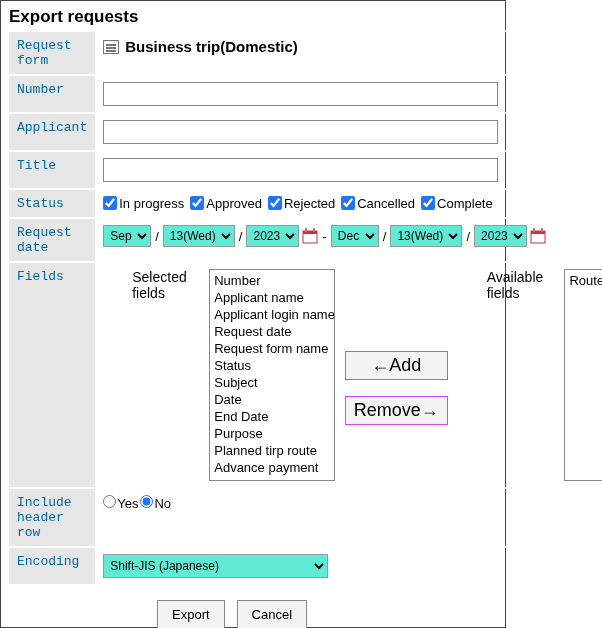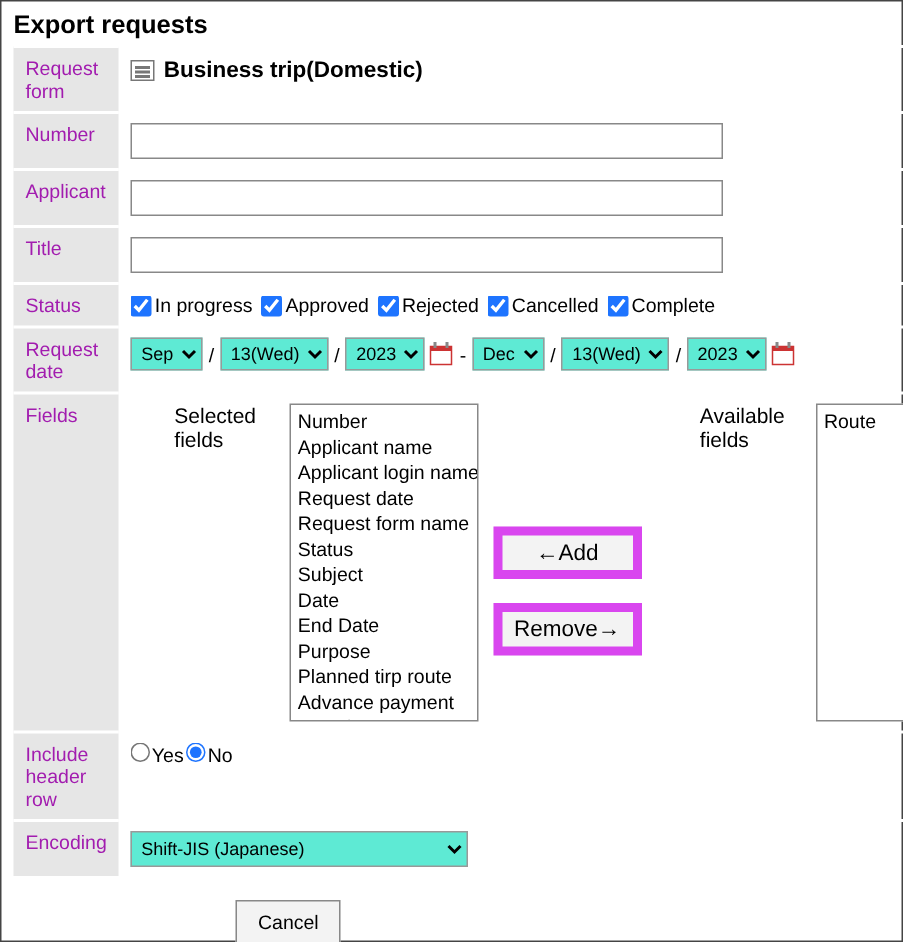--- a/index.html
+++ b/index.html
@@ -4,21 +4,21 @@
 <style>
   * { box-sizing: border-box; }
   body {
     margin: 0;
     font-family: Arial, Helvetica, sans-serif;
     font-size: 13px;
     color: #000;
     background: #fff;
   }
   .container {
-    width: 602px;
+    width: 506px;
     height: 628px;
     border: 1px solid #444;
     padding: 6px 8px 8px;
   }
   h2.page-title {
     margin: 0 0 3px 0;
     font-size: 17px;
     font-weight: bold;
   }
   table.form {
@@ -26,21 +26,22 @@
     width: 100%;
   }
   table.form > tbody > tr > td {
     border-top: 2px solid #fff;
     vertical-align: top;
     padding: 6px 8px;
   }
   table.form > tbody > tr > td.label {
     width: 130px;
     background: #e6e6e6;
-    color: #a21caf;
+    color: #0369a1;
+    font-family: Liberation Mono, monospace;
   }
   .form-name {
     font-weight: bold;
     font-size: 15px;
     display: flex;
     align-items: center;
     gap: 6px;
   }
   .form-icon {
     display: inline-block;
@@ -57,21 +58,21 @@
     box-shadow: 0 3px 0 #777, 0 6px 0 #777;
   }
   input.text {
     width: 395px;
     height: 24px;
     border: 1px solid #888;
     padding: 2px 4px;
     font-size: 13px;
   }
   .checks { display: flex; flex-wrap: wrap; gap: 2px 2px; align-items: center; }
-  .checks label { display: inline-flex; align-items: flex-end; margin-right: 4px; }
+  .checks label { display: inline-flex; align-items: flex-start; margin-right: 4px; }
   .checks input[type="checkbox"] {
     accent-color: #1e74ff;
     width: 14px; height: 14px;
     margin: 0 2px 0 0;
   }
   .date-row { display: flex; align-items: center; gap: 3px; flex-wrap: nowrap; }
   select {
     border: 1px solid #999;
     background: #5eead4;
     height: 22px;
@@ -105,24 +106,24 @@
   }
   .avail-listbox { width: 130px; }
   .btn-col {
     display: flex;
     flex-direction: column;
     justify-content: flex-start;
     gap: 16px;
     padding-top: 82px;
   }
   button.small {
-    border: 6px solid #d946ef;
+    border: 1px solid #d946ef;
     background: #f3f3f3;
     padding: 3px 8px;
-    font-size: 15px;
+    font-size: 18px;
     cursor: pointer;
   }
   .wide-select { width: 225px; height: 24px; }
   .radios { display: flex; align-items: center; gap: 2px; }
   .radios input[type="radio"] { accent-color: #1e74ff; margin: 0 1px 0 0; }
   .footer-btns { padding: 16px 0 0 148px; display: flex; gap: 12px; }
   button.main {
     border: 1px solid #888;
     background: #f3f3f3;
     padding: 6px 14px;
@@ -267,16 +268,17 @@
   <tr>
     <td class="label">Encoding</td>
     <td>
       <select class="wide-select" id="enc"><option>Shift-JIS (Japanese)</option></select>
     </td>
   </tr>
 </tbody>
 </table>
 
 <div class="footer-btns">
+  <button class="main">Export</button>
   <button class="main">Cancel</button>
 </div>
 
 </div>
 
 </body></html>

